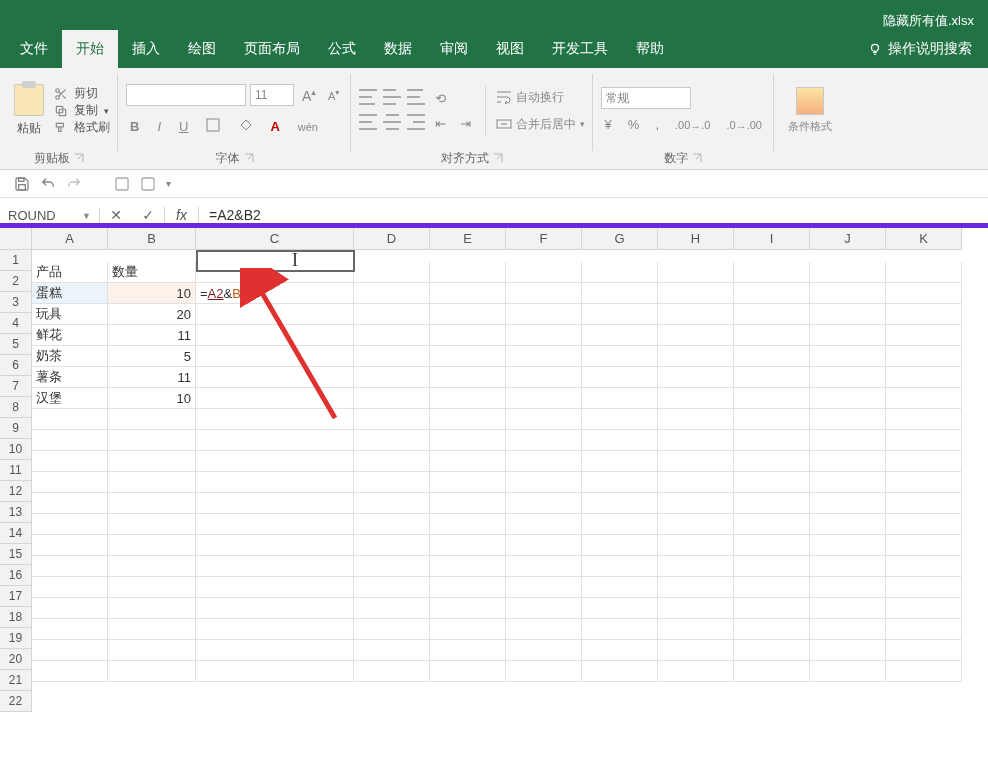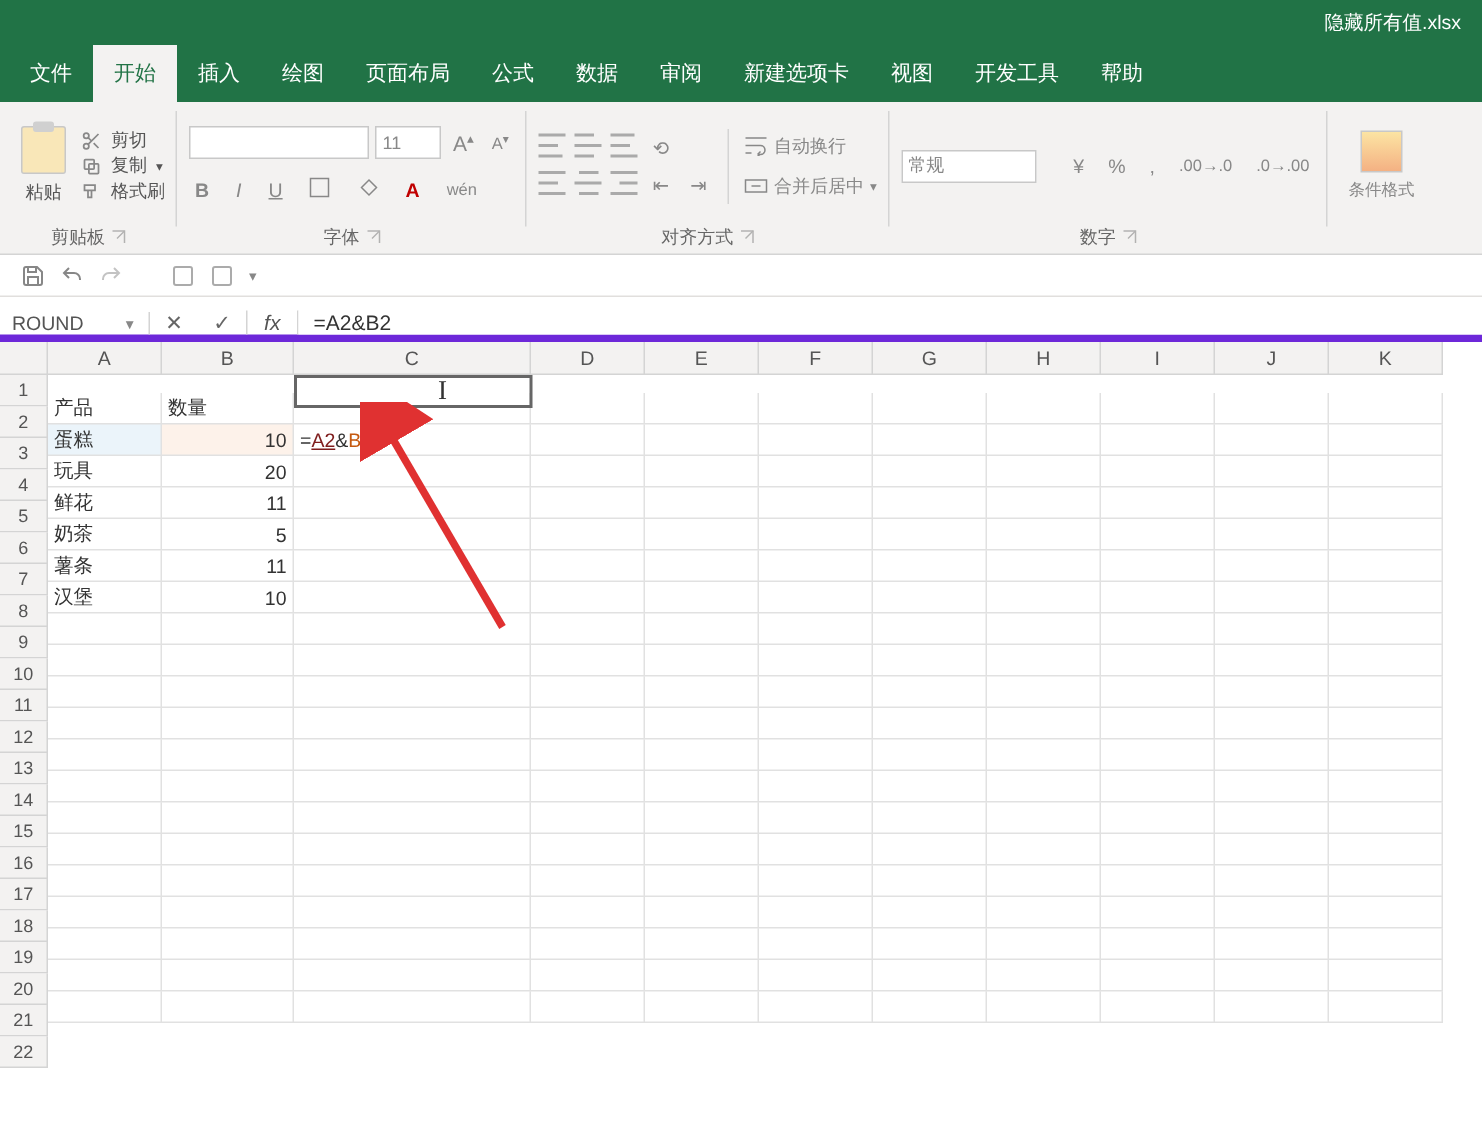--- a/index.html
+++ b/index.html
@@ -1,19 +1,19 @@
 <!DOCTYPE html>
 <html><head>
 <meta charset="utf-8">
 <style>
 * { margin: 0; padding: 0; box-sizing: border-box; font-family: "Microsoft YaHei", "Segoe UI", sans-serif; }
 body { width: 988px; height: 763px; background: #fff; overflow: hidden; position: relative; }
 
 
-.title-bar { height: 30px; background: #217346; color: #fff; display: flex; align-items: center; justify-content: flex-end; padding: 0 14px; font-size: 13px; }
+.title-bar { height: 30px; background: #217346; color: #fff; display: flex; align-items: flex-end; justify-content: flex-end; padding: 0 14px; font-size: 13px; }
 
 
 .ribbon-tabs { height: 38px; background: #217346; display: flex; align-items: stretch; padding-left: 6px; color: #fff; font-size: 14px; }
 .ribbon-tabs .tab { padding: 0 14px; display: flex; align-items: center; cursor: pointer; text-align: center; }
 .ribbon-tabs .tab.active { background: #f3f2f1; color: #217346; font-weight: 500; }
 .ribbon-tabs .spacer { flex: 1; }
 .ribbon-tabs .help-search { display: flex; align-items: center; padding: 0 16px; gap: 6px; }
 .bulb-icon { width: 14px; height: 14px; }
 
 
@@ -43,21 +43,21 @@
 .btn-ghost.sm { font-size: 11px; }
 
 
 .align-rows { display: flex; flex-direction: column; gap: 6px; }
 .align-row { display: flex; gap: 6px; }
 .align-btn { width: 18px; height: 16px; display: flex; flex-direction: column; justify-content: space-between; }
 .align-btn span { height: 2px; background: #aaa; display: block; }
 .wrap-row { display: flex; align-items: center; gap: 4px; font-size: 12px; color: #888; padding: 2px 0; }
 
 
-.num-col { display: flex; flex-direction: row; gap: 21px; }
+.num-col { display: flex; flex-direction: column; gap: 6px; }
 .num-select { width: 90px; height: 22px; border: 1px solid #c8c8c8; background: #fff; font-size: 12px; padding: 0 4px; color: #888; }
 
 
 .style-btn { display: flex; flex-direction: column; align-items: center; font-size: 11px; color: #888; gap: 4px; padding: 0 6px; }
 .style-icon { width: 28px; height: 28px; border: 1px solid #c8c8c8; background: #fff; }
 
 
 .qat { height: 28px; background: #fff; display: flex; align-items: center; gap: 10px; padding: 0 14px; border-bottom: 1px solid #e1dfdd; }
 .qat-btn { width: 16px; height: 16px; opacity: 0.7; cursor: pointer; }
 
@@ -110,25 +110,31 @@
 
 <div class="ribbon-tabs">
   <div class="tab">文件</div>
   <div class="tab active">开始</div>
   <div class="tab">插入</div>
   <div class="tab">绘图</div>
   <div class="tab">页面布局</div>
   <div class="tab">公式</div>
   <div class="tab">数据</div>
   <div class="tab">审阅</div>
-  <div class="tab">新建选项卡</div>
   <div class="tab">视图</div>
   <div class="tab">开发工具</div>
   <div class="tab">帮助</div>
   <div class="spacer"></div>
+  <div class="help-search">
+    <svg class="bulb-icon" viewBox="0 0 24 24" fill="none" stroke="#fff" stroke-width="2">
+        <circle cx="12" cy="10" r="6"></circle>
+        <path d="M9 18h6M10 21h4"></path>
+      </svg>
+    <span>操作说明搜索</span>
+  </div>
 </div>
 
 <div class="ribbon">
 
   <div class="ribbon-group">
     <div class="group-body">
       <div class="clipboard-left">
         <div class="paste-icon-big"></div>
         <span style="font-size:12px;color:#555;margin-top:4px;">粘贴</span>
       </div>

